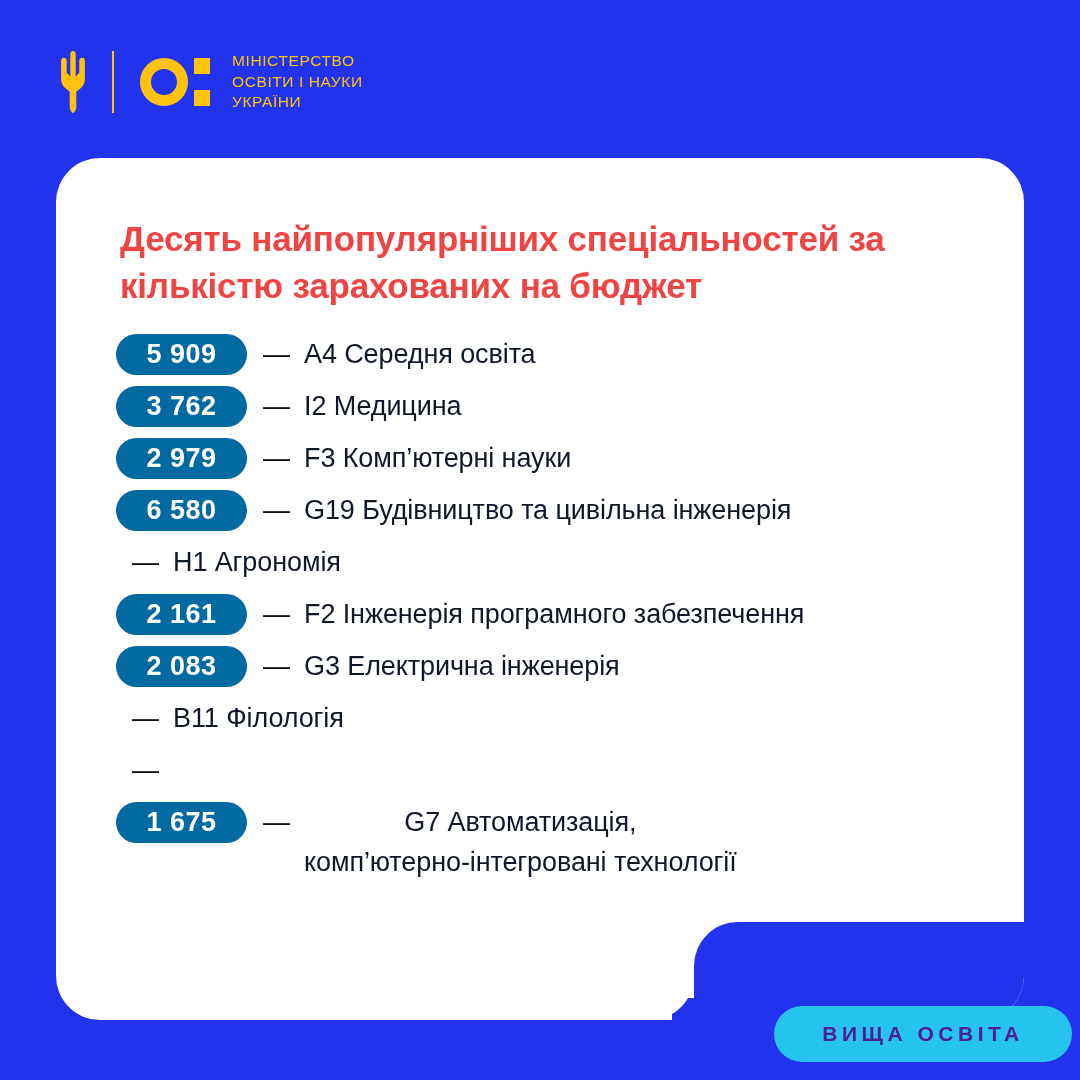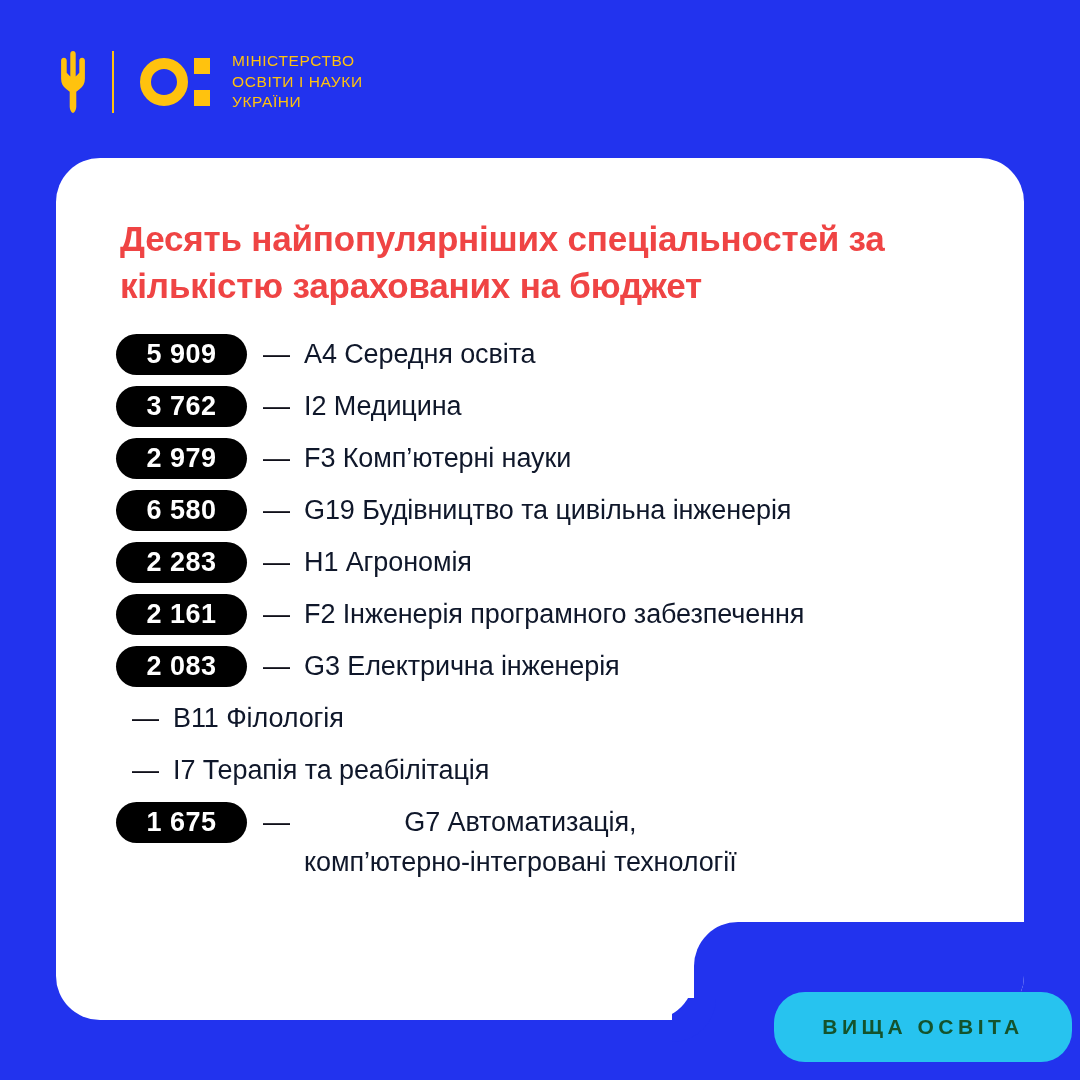--- a/index.html
+++ b/index.html
@@ -125,21 +125,21 @@
   }
   .row {
     display: flex;
     align-items: flex-start;
     margin-bottom: 11px;
   }
   .pill {
     flex: 0 0 auto;
     width: 131px;
     height: 41px;
-    background: #000000;
+    background: #0369a1;
     border-radius: 21px;
     color: #ffffff;
     font-size: 27px;
     font-weight: bold;
     letter-spacing: 0.5px;
     display: flex;
     align-items: center;
     justify-content: center;
     box-sizing: border-box;
   }
@@ -160,24 +160,24 @@
     line-height: 40px;
     text-align: center;
   }
 
   
   .badge {
     position: absolute;
     right: 8px;
     bottom: 18px;
     width: 298px;
-    height: 70px;
+    height: 56px;
     background: #27c3ef;
     border-radius: 31px;
-    color: #14532d;
+    color: #4c1d95;
     font-size: 21px;
     font-weight: bold;
     letter-spacing: 4.5px;
     display: flex;
     align-items: center;
     justify-content: center;
     text-transform: uppercase;
     box-sizing: border-box;
   }
 </style>
@@ -228,21 +228,20 @@
       <div class="label">F3 Комп’ютерні науки</div>
     </div>
 
     <div class="row">
       <div class="pill">6 580</div>
       <div class="dash">—</div>
       <div class="label">G19 Будівництво та цивільна інженерія</div>
     </div>
 
     <div class="row">
-      <div class="pill">2 283</div>
       <div class="dash">—</div>
       <div class="label">H1 Агрономія</div>
     </div>
 
     <div class="row">
       <div class="pill">2 161</div>
       <div class="dash">—</div>
       <div class="label">F2 Інженерія програмного забезпечення</div>
     </div>
 
@@ -252,21 +251,20 @@
       <div class="label">G3 Електрична інженерія</div>
     </div>
 
     <div class="row">
       <div class="dash">—</div>
       <div class="label">B11 Філологія</div>
     </div>
 
     <div class="row">
       <div class="dash">—</div>
-      <div class="label">I7 Терапія та реабілітація</div>
     </div>
 
     <div class="row">
       <div class="pill">1 675</div>
       <div class="dash">—</div>
       <div class="label multi">
         <div>G7 Автоматизація,</div>
         <div>комп’ютерно-інтегровані технології</div>
       </div>
     </div>

